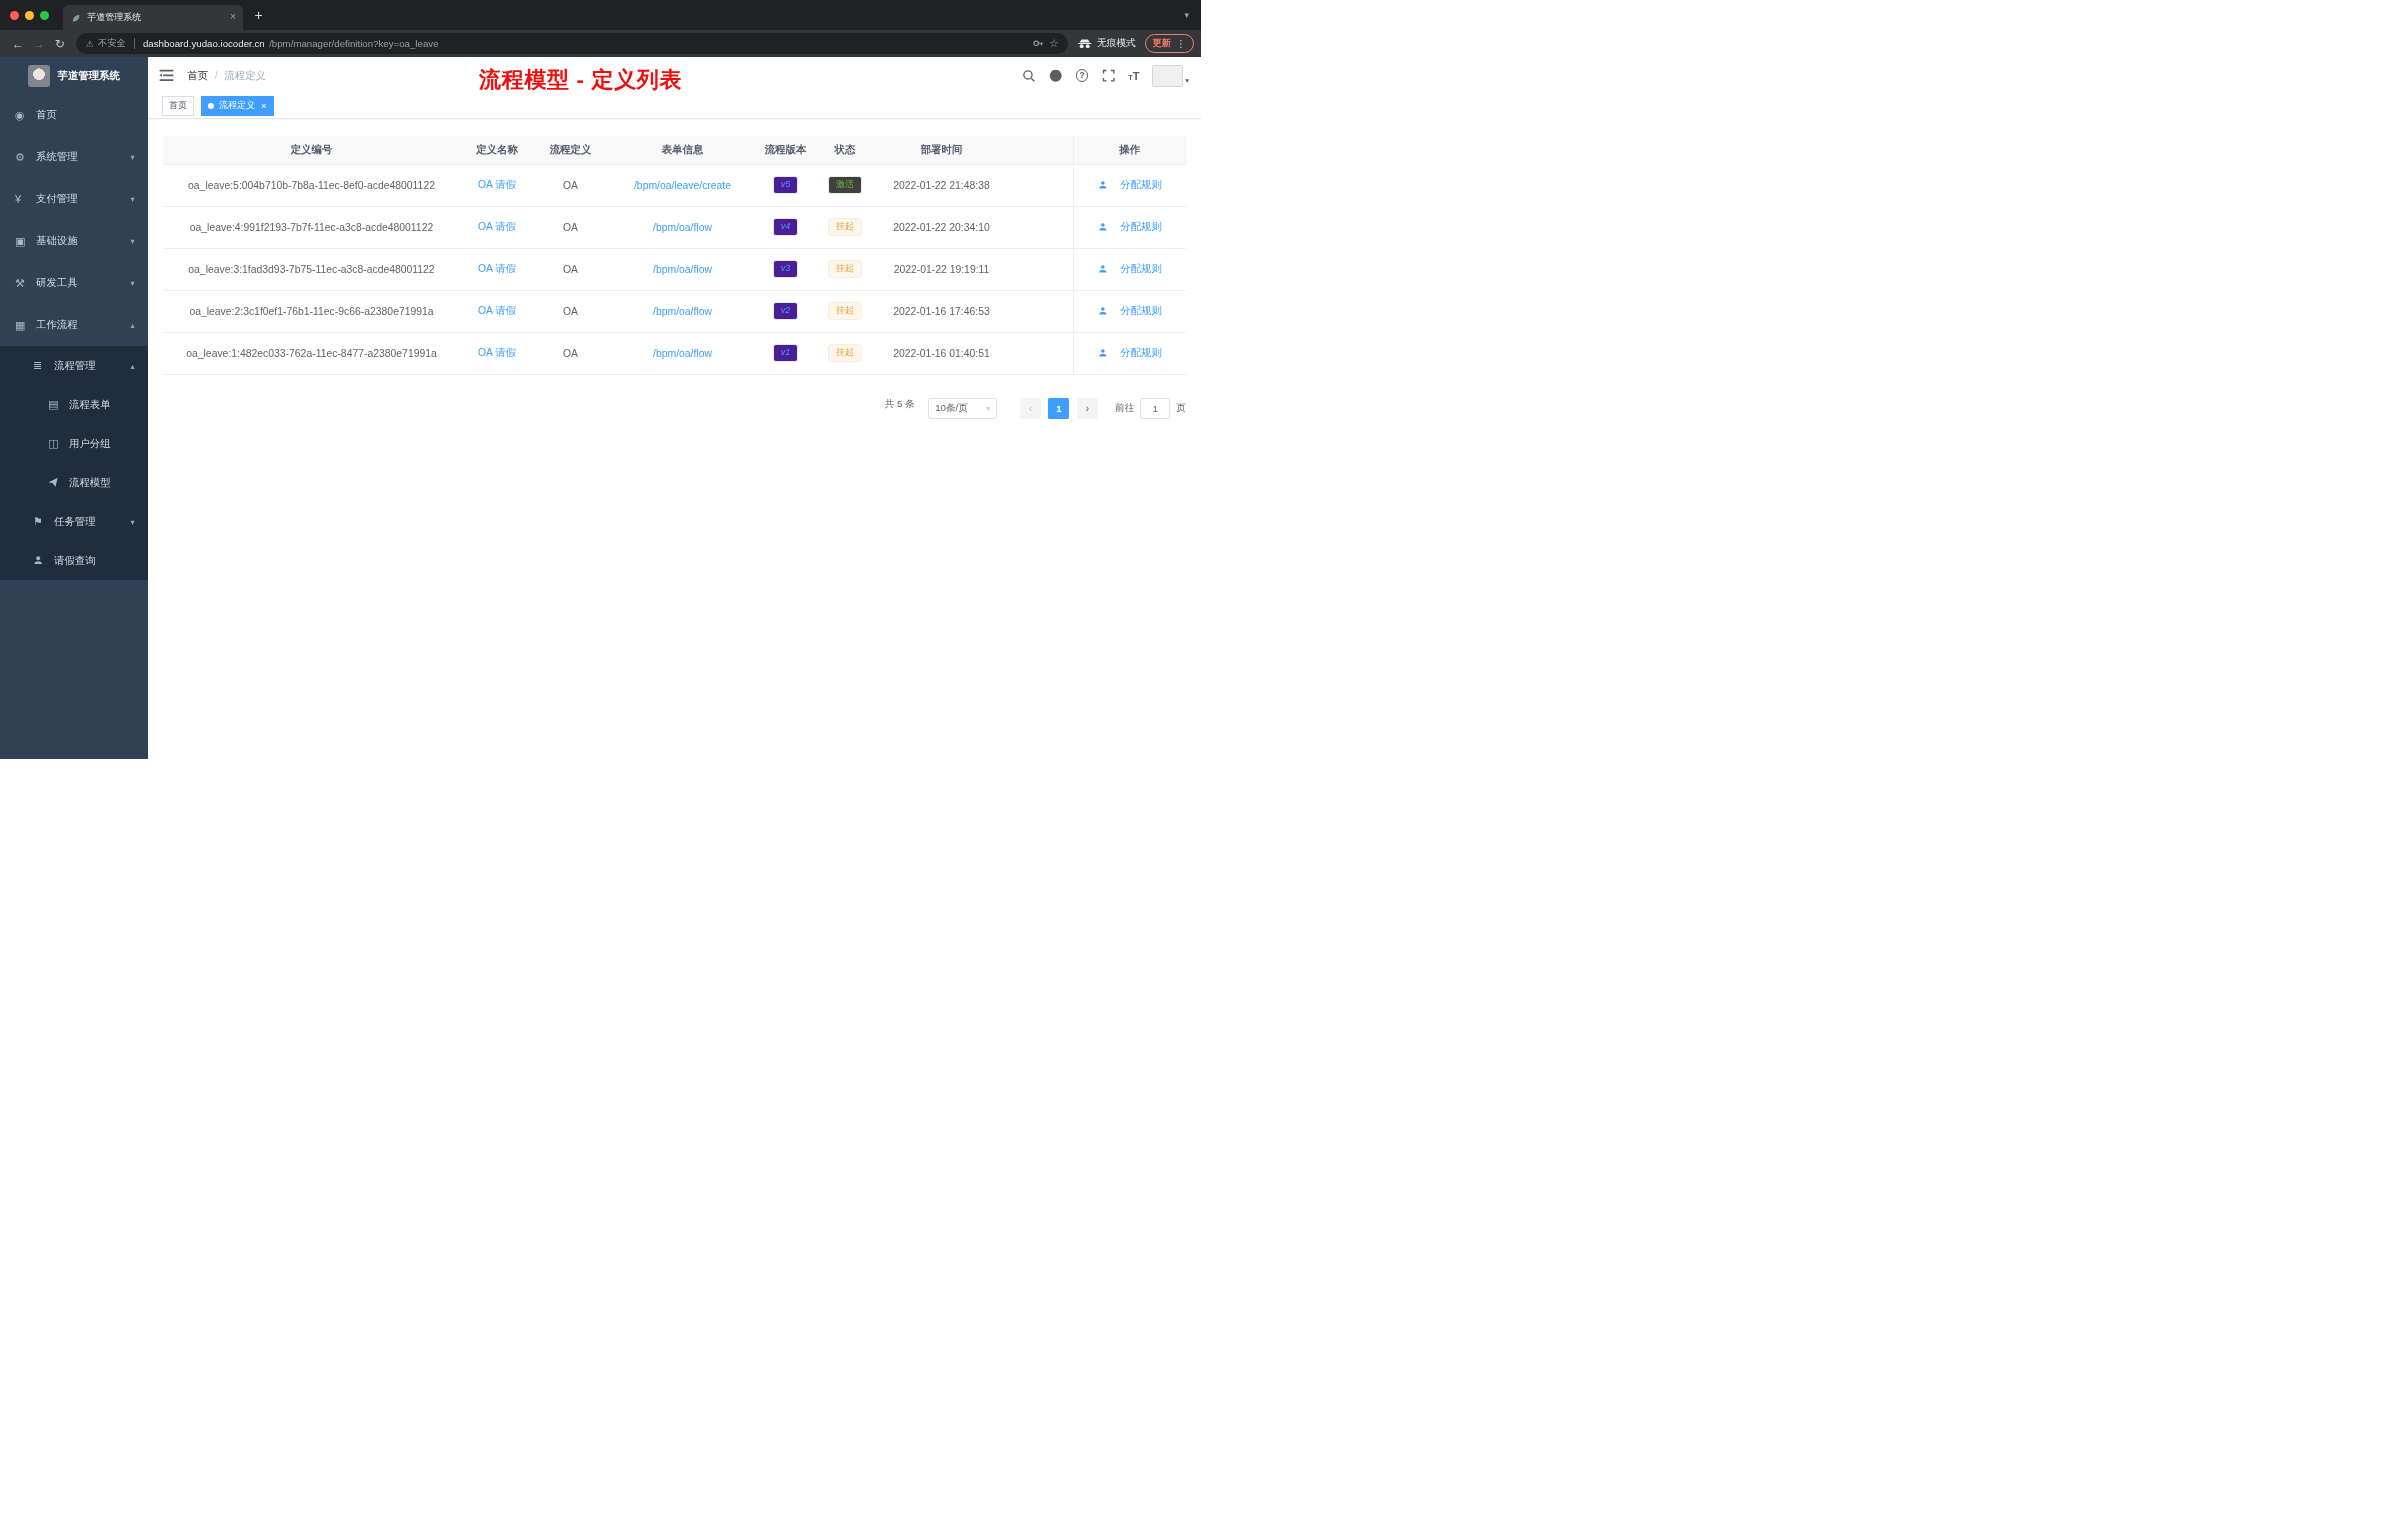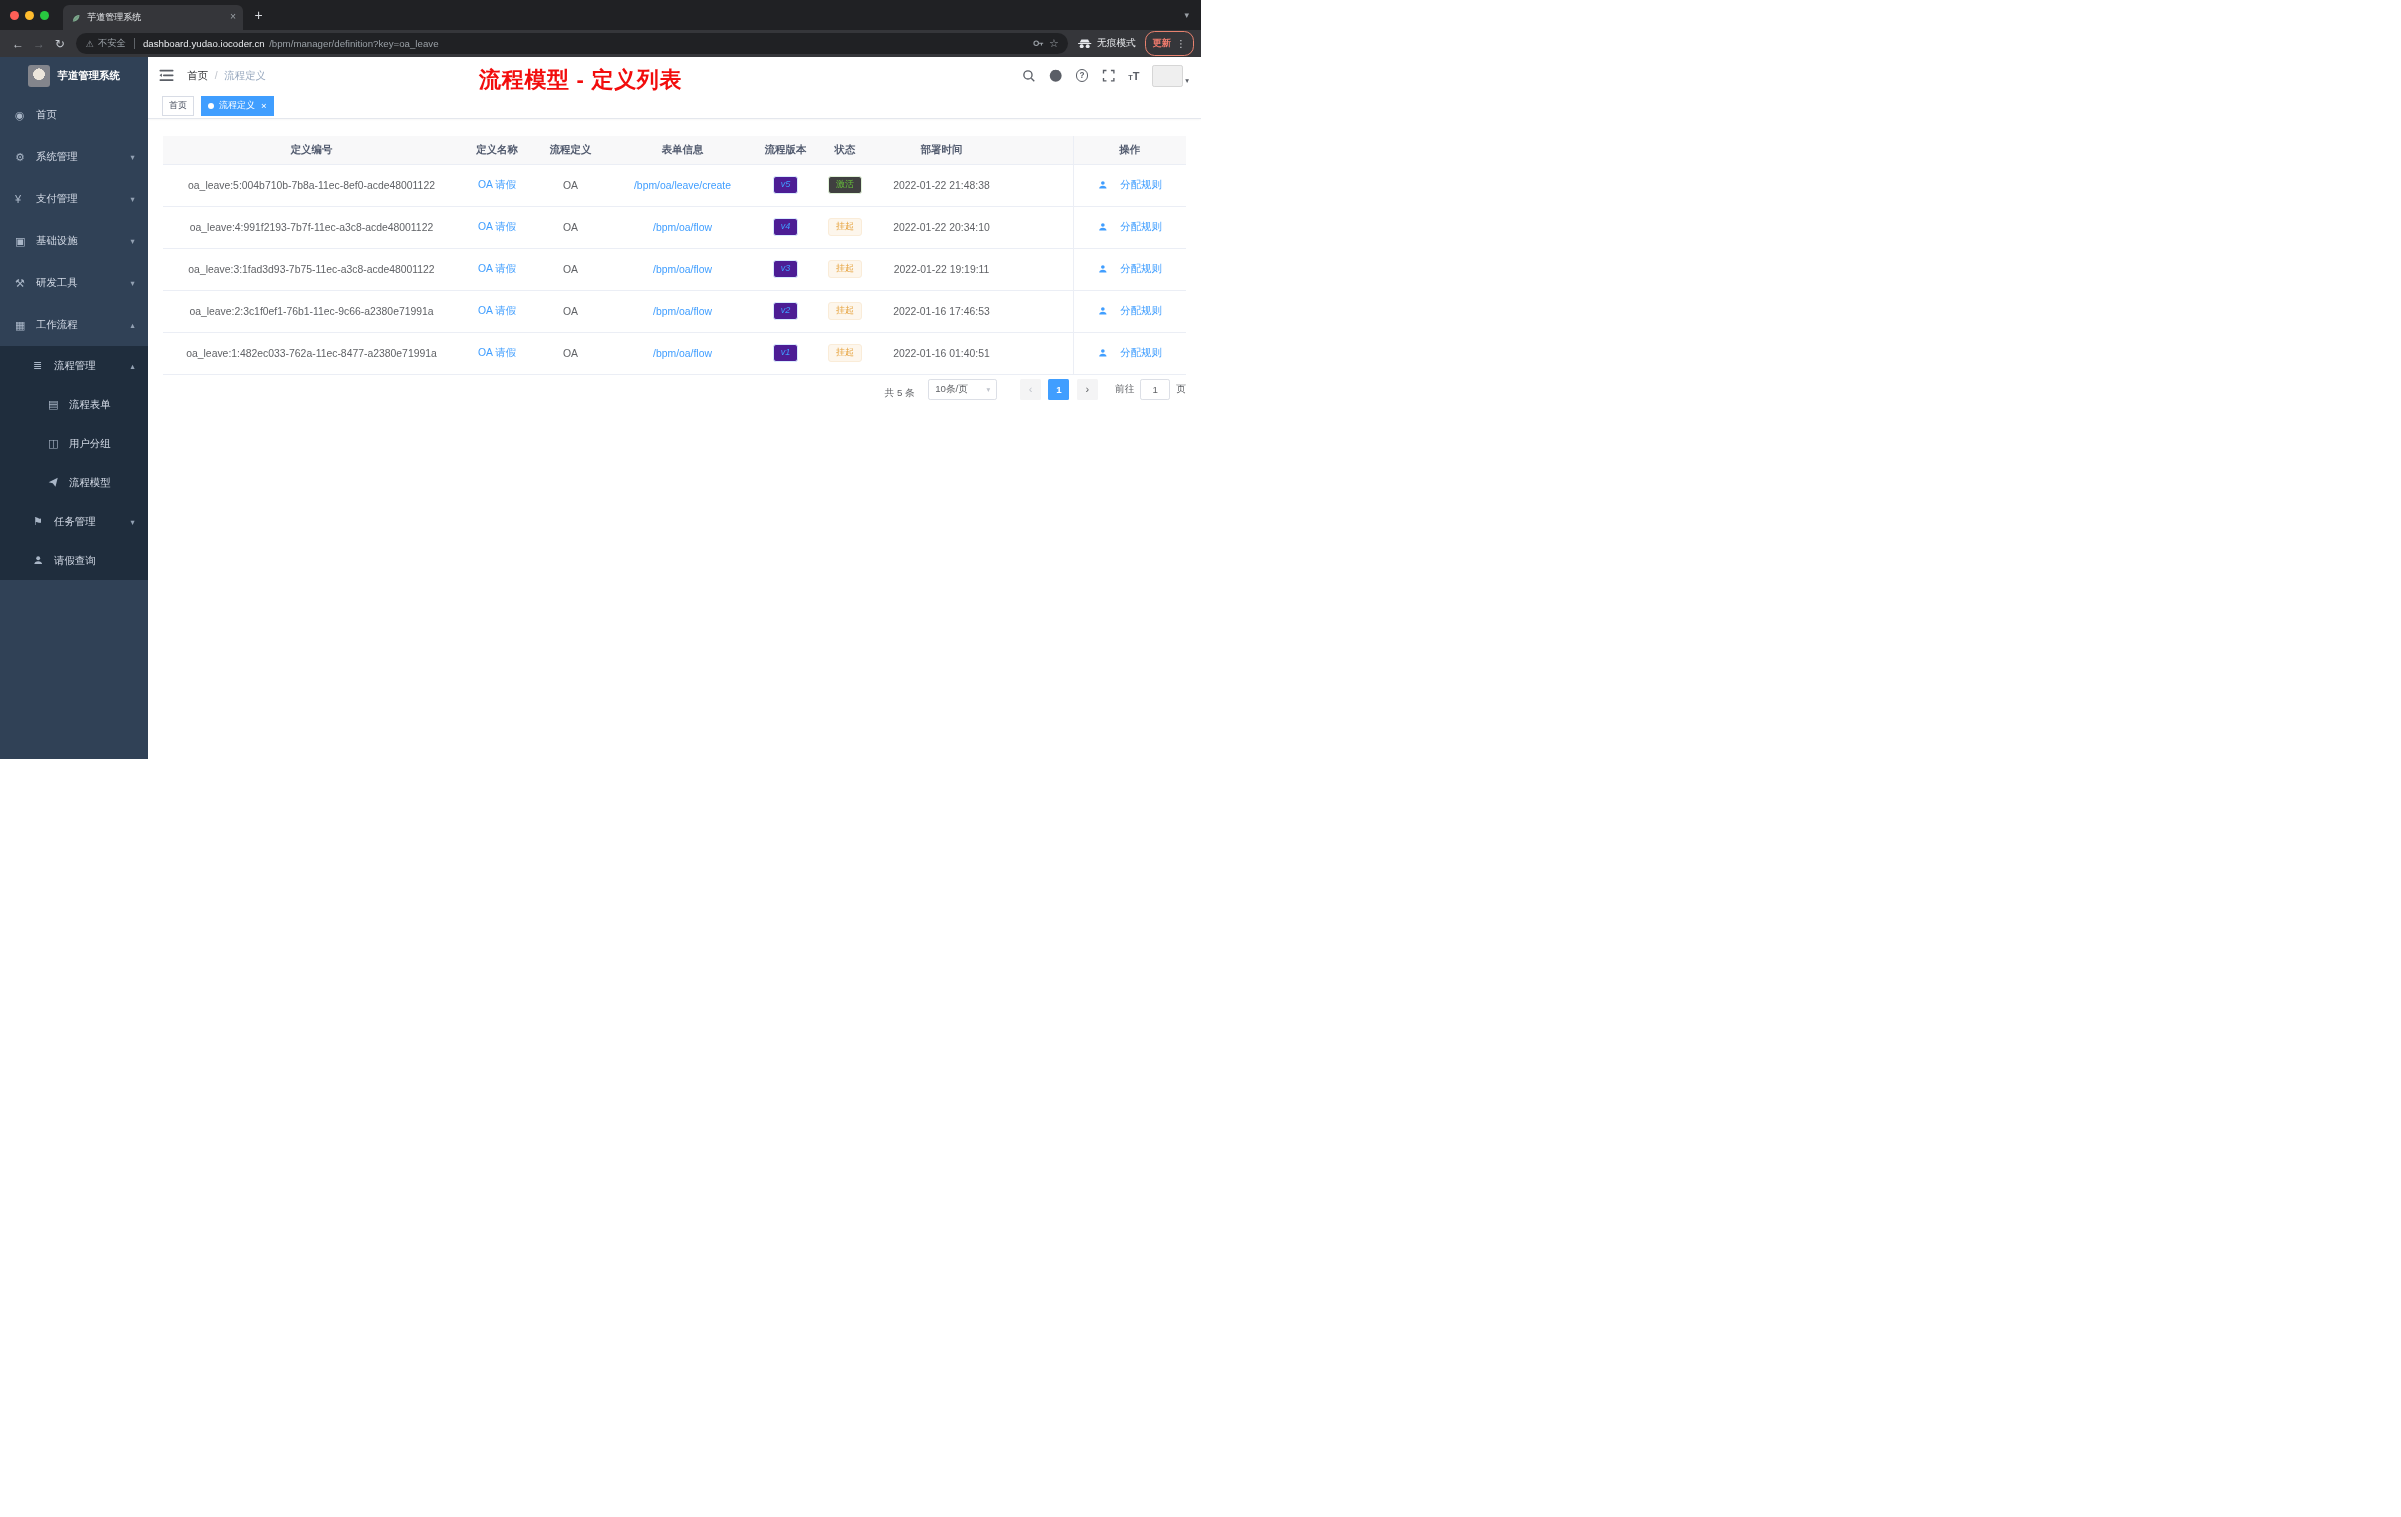--- a/index.html
+++ b/index.html
@@ -27,21 +27,21 @@
   .warn-icon { color:#9aa0a6; font-size:9px; }
   .sec-label { color:#9aa0a6; font-size:9.3px; }
   .addr-div { width:0.7px; height:10.4px; background:#5f6368; margin:0 3.7px; }
   .host { color:#e8eaed; }
   .path { color:#9aa0a6; }
   .addr-spacer { flex:1; }
   .addr-icon { color:#9aa0a6; display:flex; align-items:center; cursor:pointer; }
   .star { font-size:11px; }
   .incog { display:flex; align-items:center; gap:5.2px; color:#e8eaed; font-size:9.7px; margin:0 9px 0 4.5px; }
   .incog svg { fill:#e8eaed; }
-  .update-chip { height:25px; border:1.1px solid #e8826f; border-radius:9.7px; display:flex; align-items:center; padding:0 6.7px; gap:5.2px; cursor:pointer; }
+  .update-chip { height:19px; border:1.1px solid #e8826f; border-radius:9.7px; display:flex; align-items:center; padding:0 6.7px; gap:5.2px; cursor:pointer; }
   .update-text { color:#f07b6d; font-size:9.3px; font-weight:bold; }
   .chip-dots { color:#dadce0; font-size:9.7px; }
 
   
   .app { display:flex; height:702px; }
   .sidebar { width:148px; background:#304156; color:#d3dae6; flex-shrink:0; }
   .logo-row { height:37px; display:flex; align-items:center; justify-content:center; gap:7.4px; cursor:pointer; }
   .logo-avatar { width:22px; height:22px; border-radius:3px; background:radial-gradient(circle at 50% 42%, #ece6dc 0 34%, #83858c 35% 100%); flex-shrink:0; }
   .logo-title { color:#fff; font-weight:bold; font-size:10.4px; }
   .menu-item { height:42px; display:flex; align-items:center; padding:0 15px; font-size:10.4px; position:relative; cursor:pointer; }
@@ -85,21 +85,21 @@
   tbody td { height:42px; text-align:center; border-bottom:0.7px solid #ebeef5; }
   .op { border-left:0.7px solid #ebeef5; }
   a.link { color:#409eff; text-decoration:none; cursor:pointer; }
   .op-link { display:inline-flex; align-items:center; gap:13px; }
   .op-link svg { width:9.7px; height:9.7px; fill:#409eff; }
   .vtag { display:inline-block; padding:2.2px 6.7px; background:#4c1d95; border:0.7px solid #d9ecff; border-radius:3px; color:#409eff; font-size:9px; line-height:1.3;font-style:italic; }
   .stag { display:inline-block; padding:2.2px 7.4px; border-radius:3px; font-size:9px; line-height:1.3; }
   .stag.success { background:#404040; border:0.7px solid #e1f3d8; color:#67c23a; }
   .stag.warning { background:#fdf6ec; border:0.7px solid #faecd8; color:#e6a23c; }
 
-  .pagination { width:1023px; margin-top:4px; display:flex; align-items:flex-end; justify-content:flex-end; font-size:9.7px; color:#606266; }
+  .pagination { width:1023px; margin-top:23px; display:flex; align-items:flex-start; justify-content:flex-end; font-size:9.7px; color:#606266; }
   .pg-total { margin-right:13.4px; }
   .pg-select { position:relative; width:69px; height:21px; border:0.7px solid #dcdfe6; border-radius:2.2px; display:flex; align-items:center; padding:0 6px; margin-right:19.3px; cursor:pointer; background:#fff; }
   .pg-caret { position:absolute; right:6px; color:#c0c4cc; font-size:7.4px; }
   .pg-btn { width:21px; height:21px; background:#f4f4f5; border-radius:1.5px; display:flex; align-items:center; justify-content:center; font-size:11px; margin:0 3.7px; color:#606266; cursor:pointer; }
   .pg-btn.disabled { color:#c0c4cc; cursor:default; }
   .pg-page { width:21px; height:21px; background:#409eff; color:#fff; border-radius:1.5px; display:flex; align-items:center; justify-content:center; font-weight:bold; margin:0 3.7px; font-size:9.7px; cursor:pointer; }
   .pg-goto { margin-left:13.4px; display:flex; align-items:center; gap:6px; }
   .pg-input { width:30px; height:21px; border:0.7px solid #dcdfe6; border-radius:2.2px; text-align:center; font-size:9.7px; color:#606266; font-family:inherit; }
 </style>
 </head>

